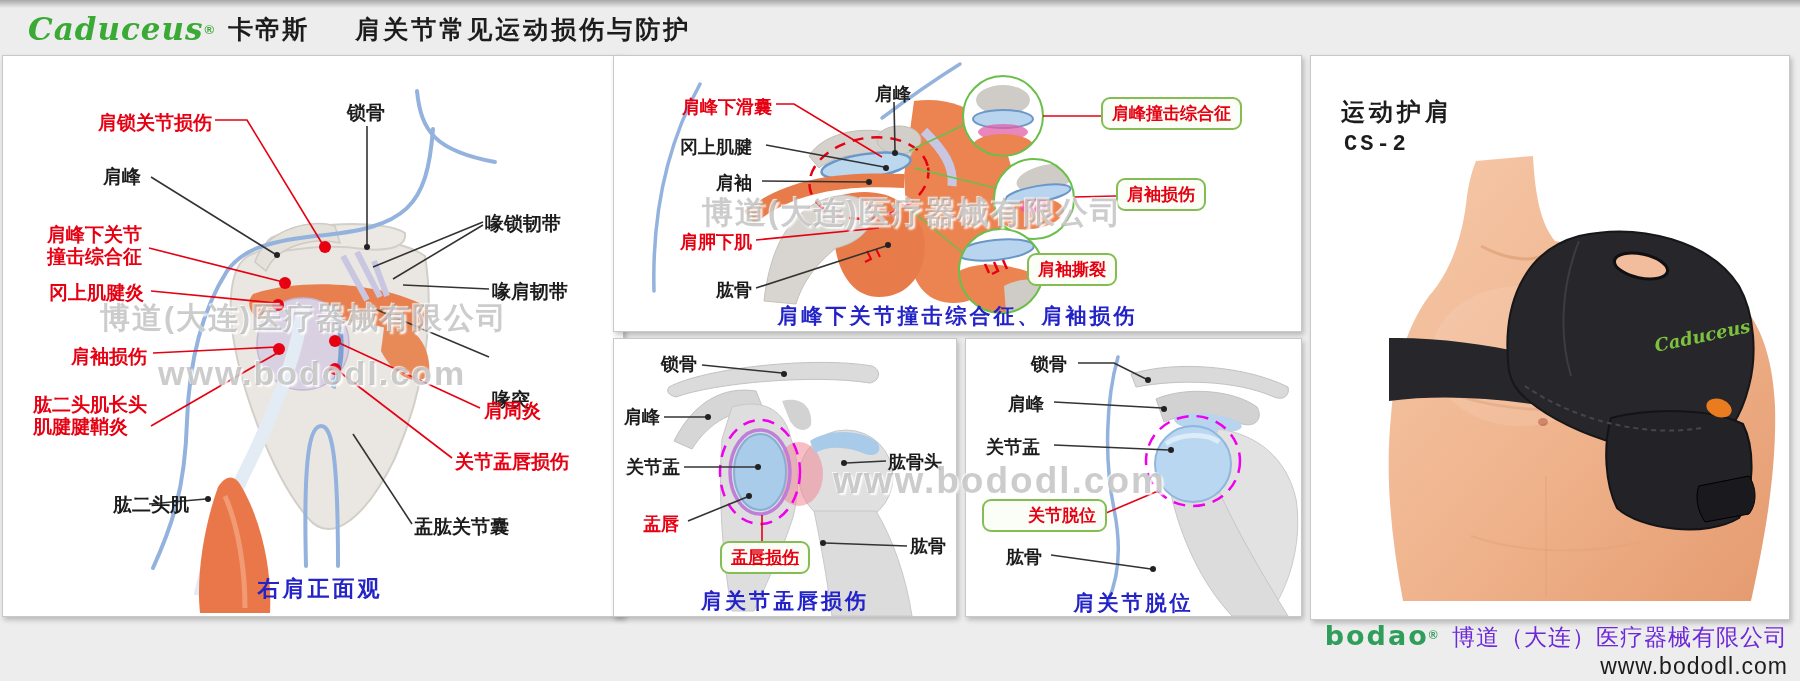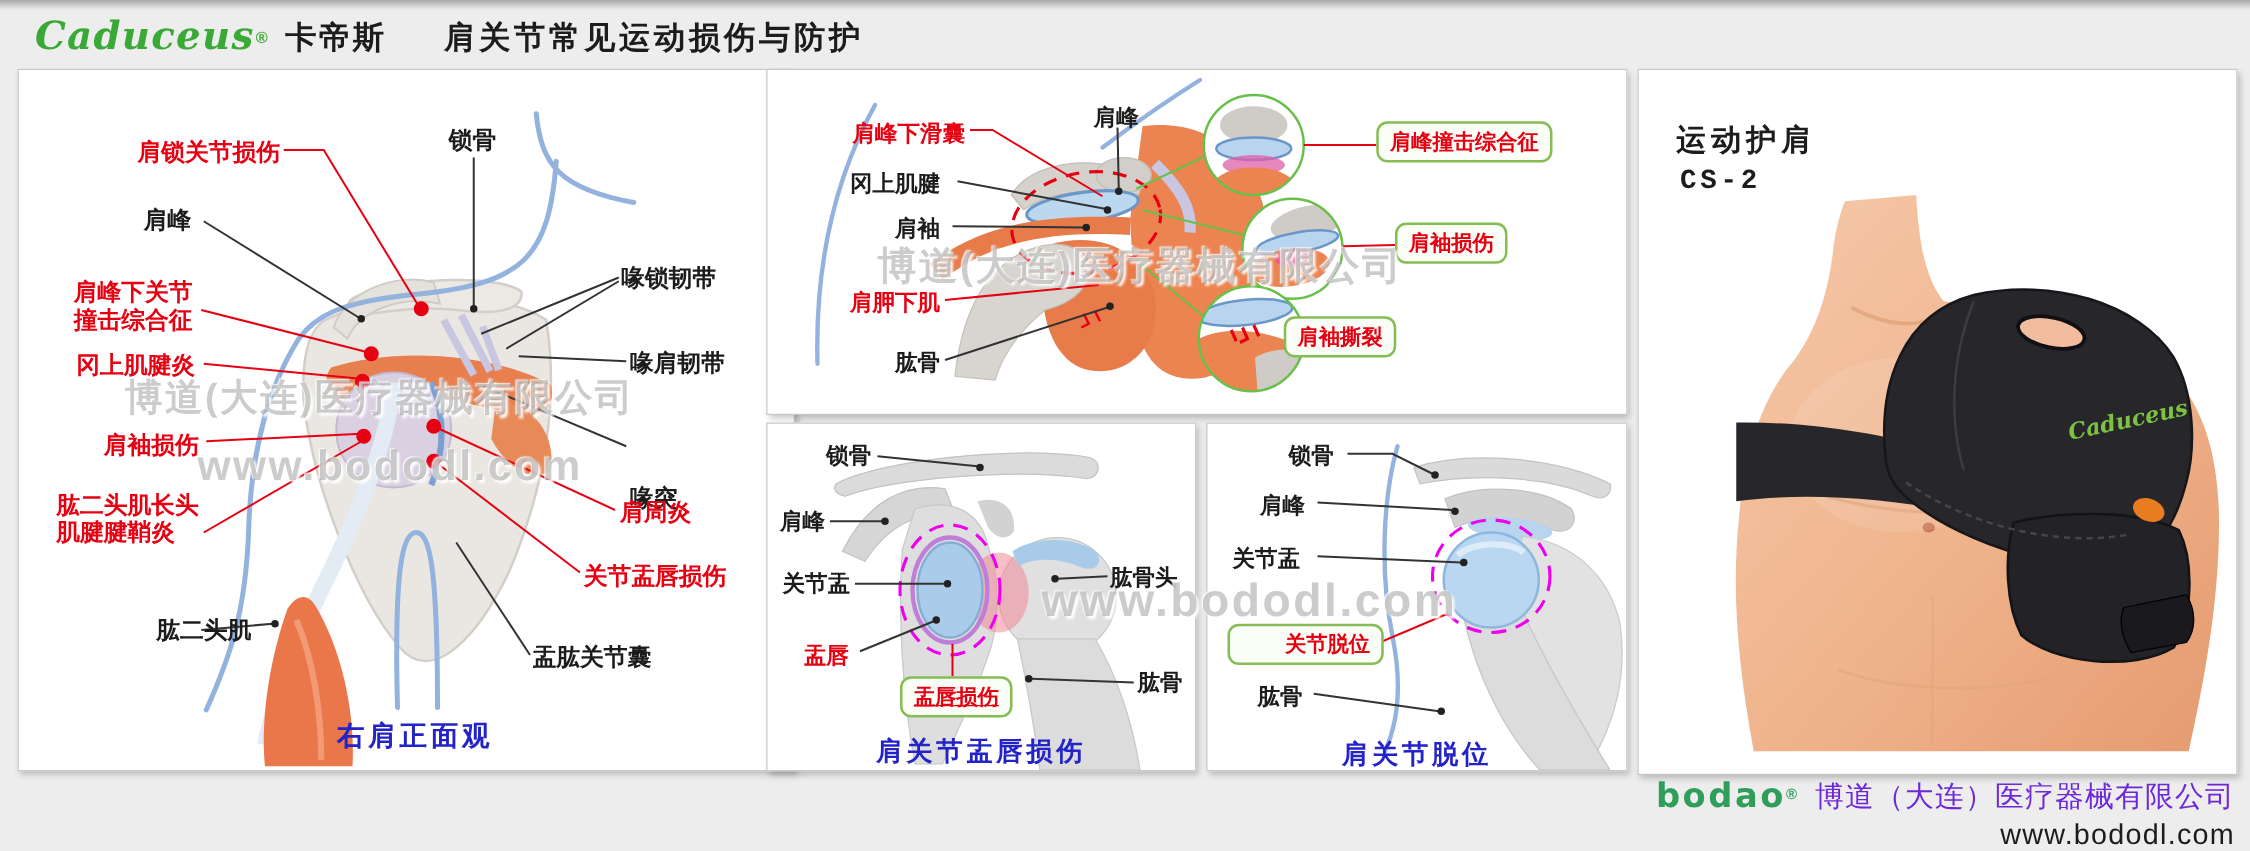--- a/index.html
+++ b/index.html
@@ -7,21 +7,21 @@
   .page{position:absolute;inset:0;}
   .topshade{position:absolute;left:0;top:0;width:1800px;height:8px;background:linear-gradient(#a8a8a8,#ededed);}
   
   .hdr{position:absolute;left:28px;top:8px;height:42px;display:flex;align-items:center;}
   .logo-script{font-family:"DejaVu Serif",serif;font-style:italic;font-weight:bold;font-size:31px;color:#3aa935;letter-spacing:1px;}
   .logo-reg{font-size:13px;color:#3aa935;vertical-align:super;font-weight:bold;margin-left:1px;}
   .logo-cn{font-size:25px;font-weight:bold;color:#1c1c1c;margin-left:14px;letter-spacing:2px;}
   .hdr-title{font-size:25px;font-weight:bold;color:#1c1c1c;margin-left:46px;letter-spacing:3px;}
   
   .panel{position:absolute;background:#fff;border:1px solid #c8c8c8;box-shadow:2px 3px 5px rgba(0,0,0,0.22);}
-  .panel-front{left:14px;top:55px;width:584px;height:560px;padding-left:36px;}
+  .panel-front{left:2px;top:55px;width:584px;height:560px;padding-left:36px;}
   .panel-imp{left:613px;top:55px;width:687px;height:275px;}
   .panel-lab{left:613px;top:338px;width:342px;height:277px;}
   .panel-dis{left:965px;top:338px;width:335px;height:277px;}
   .panel-prod{left:1310px;top:55px;width:478px;height:563px;}
   .panel svg.art{position:absolute;left:0;top:0;}
   
   .lbl{position:absolute;font-weight:bold;font-size:19px;color:#1c1c1c;white-space:nowrap;line-height:22px;}
   .lbl.red{color:#e60012;}
   .lbl.sm{font-size:18px;}
   .cap{position:absolute;font-weight:bold;font-size:22px;color:#2323c8;letter-spacing:3px;text-align:center;white-space:nowrap;}
@@ -229,20 +229,21 @@
     </svg>
     <div class="lbl sm red" style="left:68px;top:40px;">肩峰下滑囊</div>
     <div class="lbl sm" style="left:261px;top:27px;">肩峰</div>
     <div class="lbl sm" style="left:66px;top:80px;">冈上肌腱</div>
     <div class="lbl sm" style="left:102px;top:116px;">肩袖</div>
     <div class="lbl sm red" style="left:66px;top:175px;">肩胛下肌</div>
     <div class="lbl sm" style="left:102px;top:223px;">肱骨</div>
     <div class="callout" style="left:487px;top:41px;text-align:center;">肩峰撞击综合征</div>
     <div class="callout" style="left:502px;top:122px;">肩袖损伤</div>
     <div class="callout" style="left:413px;top:197px;">肩袖撕裂</div>
+    <div class="cap" style="left:0;width:687px;top:246px;font-size:21px;">肩峰下关节撞击综合征、肩袖损伤</div>
   </div>
 
   <div class="panel panel-lab">
     <svg class="art" width="342" height="277" viewBox="0 0 342 277">
       <g>
         <path d="M55,48 C90,29 200,17 258,27 C268,31 266,42 256,44 C200,35 100,44 62,58 C54,56 52,52 55,48 Z" fill="#dbdbdb" stroke="#c2c2c2"></path>
         <path d="M60,102 C80,62 110,47 142,52 L150,72 C120,69 95,83 78,110 Z" fill="#d6d6d6" stroke="#c2c2c2"></path>
         <path d="M118,68 C152,58 172,74 177,100 C186,122 186,162 176,187 C166,217 150,250 140,272 L118,272 C108,220 104,150 108,100 Z" fill="#dedede" stroke="#c8c8c8"></path>
         <path d="M168,62 C186,57 199,67 197,86 C192,94 182,92 176,82 Z" fill="#d2d2d2"></path>
         <circle cx="232" cy="138" r="47" fill="#e0e0e0" stroke="#c8c8c8"></circle>

